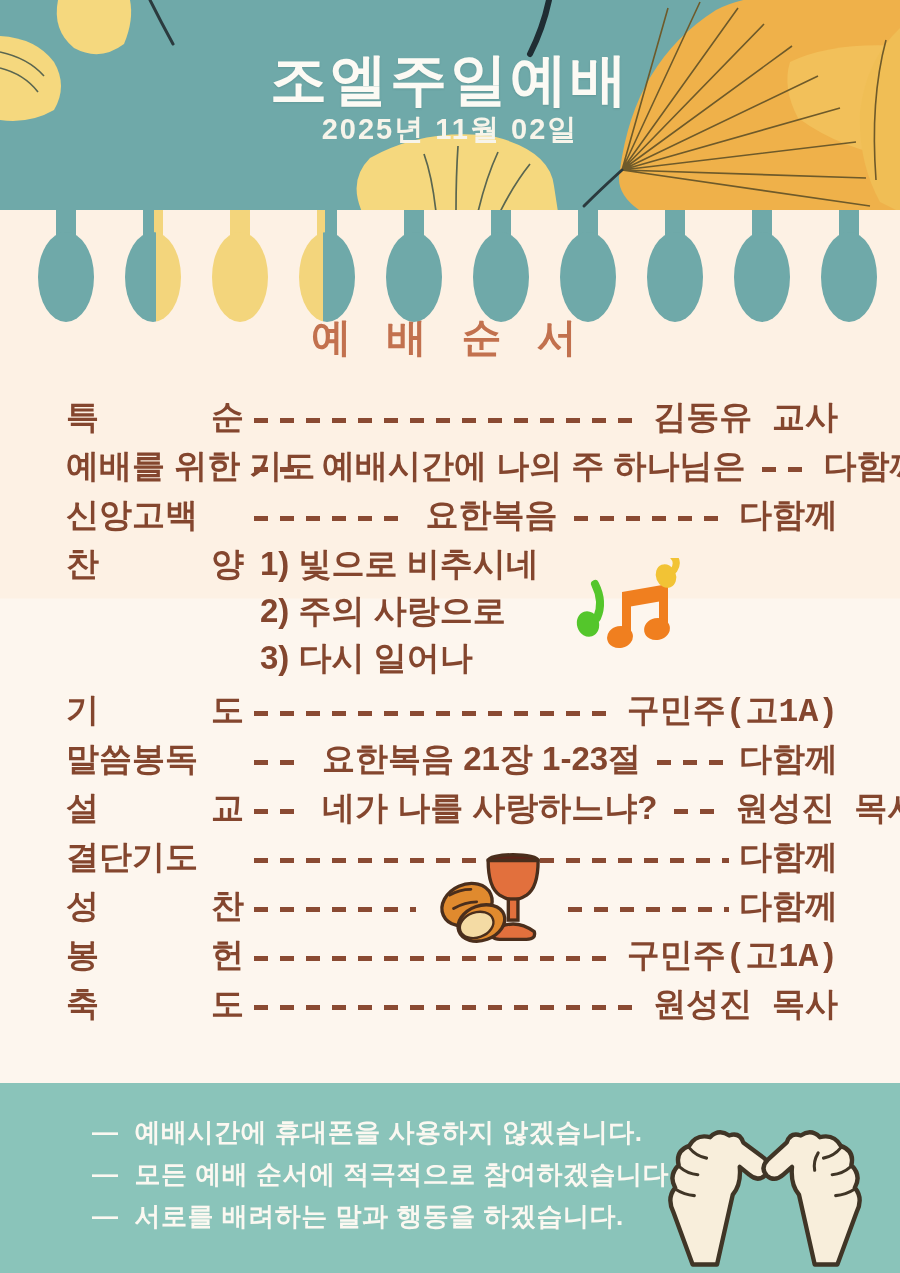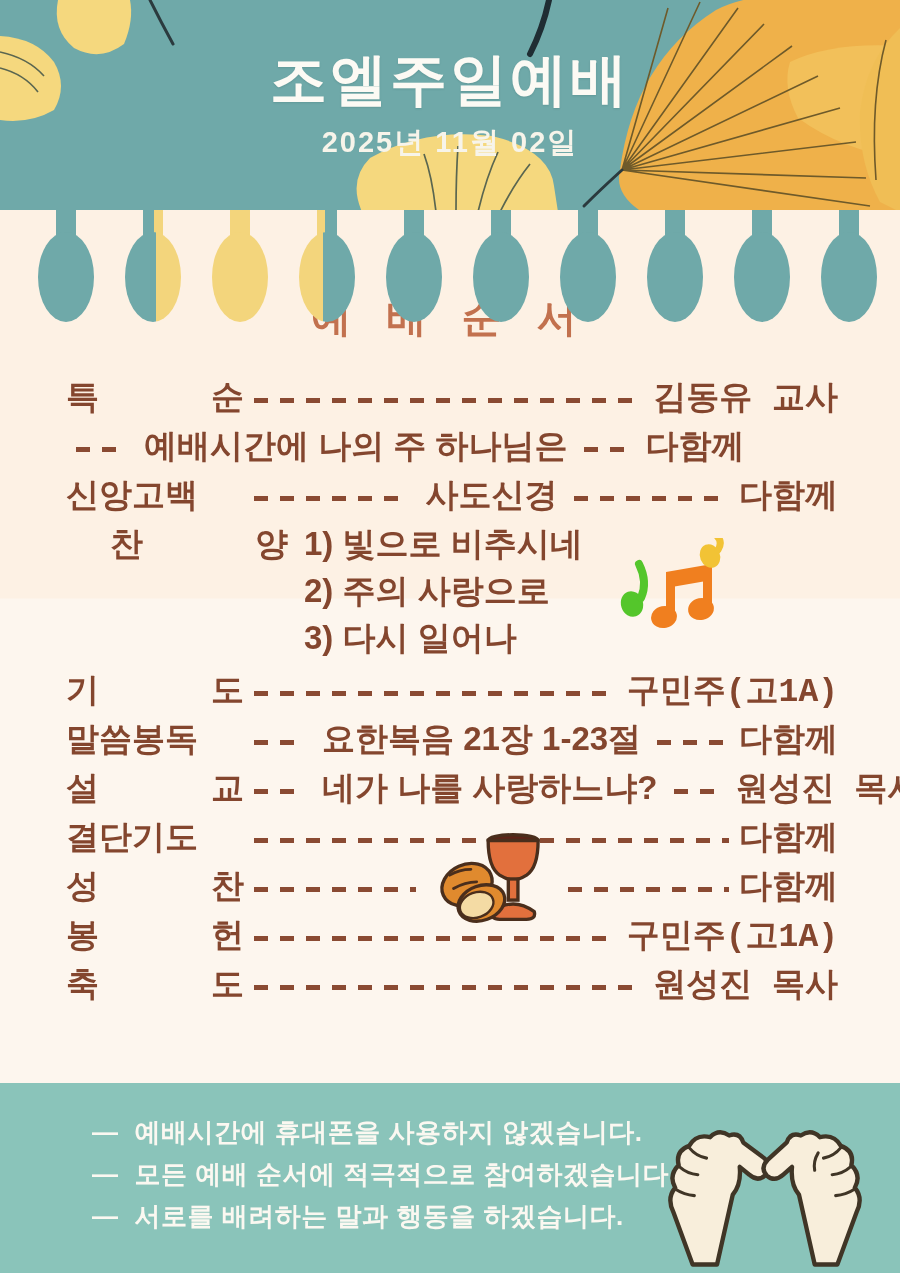--- a/index.html
+++ b/index.html
@@ -16,27 +16,27 @@
     position: absolute; top: 0; left: 0; width: 900px; height: 210px;
     background: #404040; overflow: hidden;
   }
   .header-art { position: absolute; top: 0; left: 0; width: 900px; height: 212px; }
   .header-text { position: relative; text-align: center; padding-top: 50px; }
   .title {
     margin: 0; color: #FCFAF4; font-size: 57px; font-weight: 800;
     letter-spacing: 3px; line-height: 1.05;
     text-shadow: 0 1px 2px rgba(40,80,80,.18);
   }
-  .date { margin-top: 13px; color: #F7F4EA; font-size: 29px; font-weight: 600; letter-spacing: 2px; }
+  .date { color: #F7F4EA; font-size: 29px; font-weight: 600; letter-spacing: 2px; }
 
   
   .sheet {
     position: absolute; top: 210px; left: 0; width: 900px; height: 873px;
     background: linear-gradient(180deg, #FDF1E4 0px, #FDF1E4 388px, #FDF6EE 389px, #FDF6EE 100%);
-    padding-top: 80px;
+    padding-top: 100px;
   }
   
   .ring { position: absolute; top: 0; width: 56px; height: 112px; --c: #6FA9A9; }
   .ring::before {
     content: ""; position: absolute; left: 18px; top: 0; width: 20px; height: 36px;
     background: var(--c);
   }
   .ring::after {
     content: ""; position: absolute; left: 0; top: 22px; width: 56px; height: 90px;
     border-radius: 50%; background: var(--c);
@@ -58,21 +58,21 @@
   }
   .dash {
     flex: 1; height: 5px; margin: 6px 10px 0 10px; align-self: center;
     background-image: repeating-linear-gradient(90deg, #8A4A32 0 14px, transparent 14px 26px);
   }
   .dash.short { flex: 0 0 52px; }
   .mid:not(:empty) { padding: 0 6px; }
   .assignee { text-align: right; font-family: Liberation Mono, monospace; }
 
   
-  .songs-row { height: 146px; align-items: flex-start; position: relative; margin-left: 44px; }
+  .songs-row { height: 146px; align-items: flex-start; position: relative; }
   .songs-row .label { line-height: 47px; }
   .songs { margin-left: 16px; }
   .songs > div { line-height: 47px; }
   .music-notes { position: absolute; left: 505px; top: 18px; }
 
   
   .communion-icon { margin: -32px 2px -14px 2px; }
 
   
   .footer {
@@ -140,30 +140,31 @@
 
     <div class="order-list">
 
       <div class="row">
         <span class="label">특 순</span>
         <span class="dash"></span>
         <span class="assignee">김동유 교사</span>
       </div>
 
       <div class="row">
+        <span class="label">예배를 위한 기도</span>
         <span class="dash short"></span>
         <span class="mid">예배시간에 나의 주 하나님은</span>
         <span class="dash short"></span>
         <span class="assignee">다함께</span>
       </div>
 
       <div class="row">
         <span class="label">신앙고백</span>
         <span class="dash"></span>
-        <span class="mid">사도신경</span>
+        <span class="mid">요한복음</span>
         <span class="dash"></span>
         <span class="assignee">다함께</span>
       </div>
 
       <div class="row songs-row">
         <span class="label">찬 양</span>
         <div class="songs">
           <div>1) 빛으로 비추시네</div>
           <div>2) 주의 사랑으로</div>
           <div>3) 다시 일어나</div>

